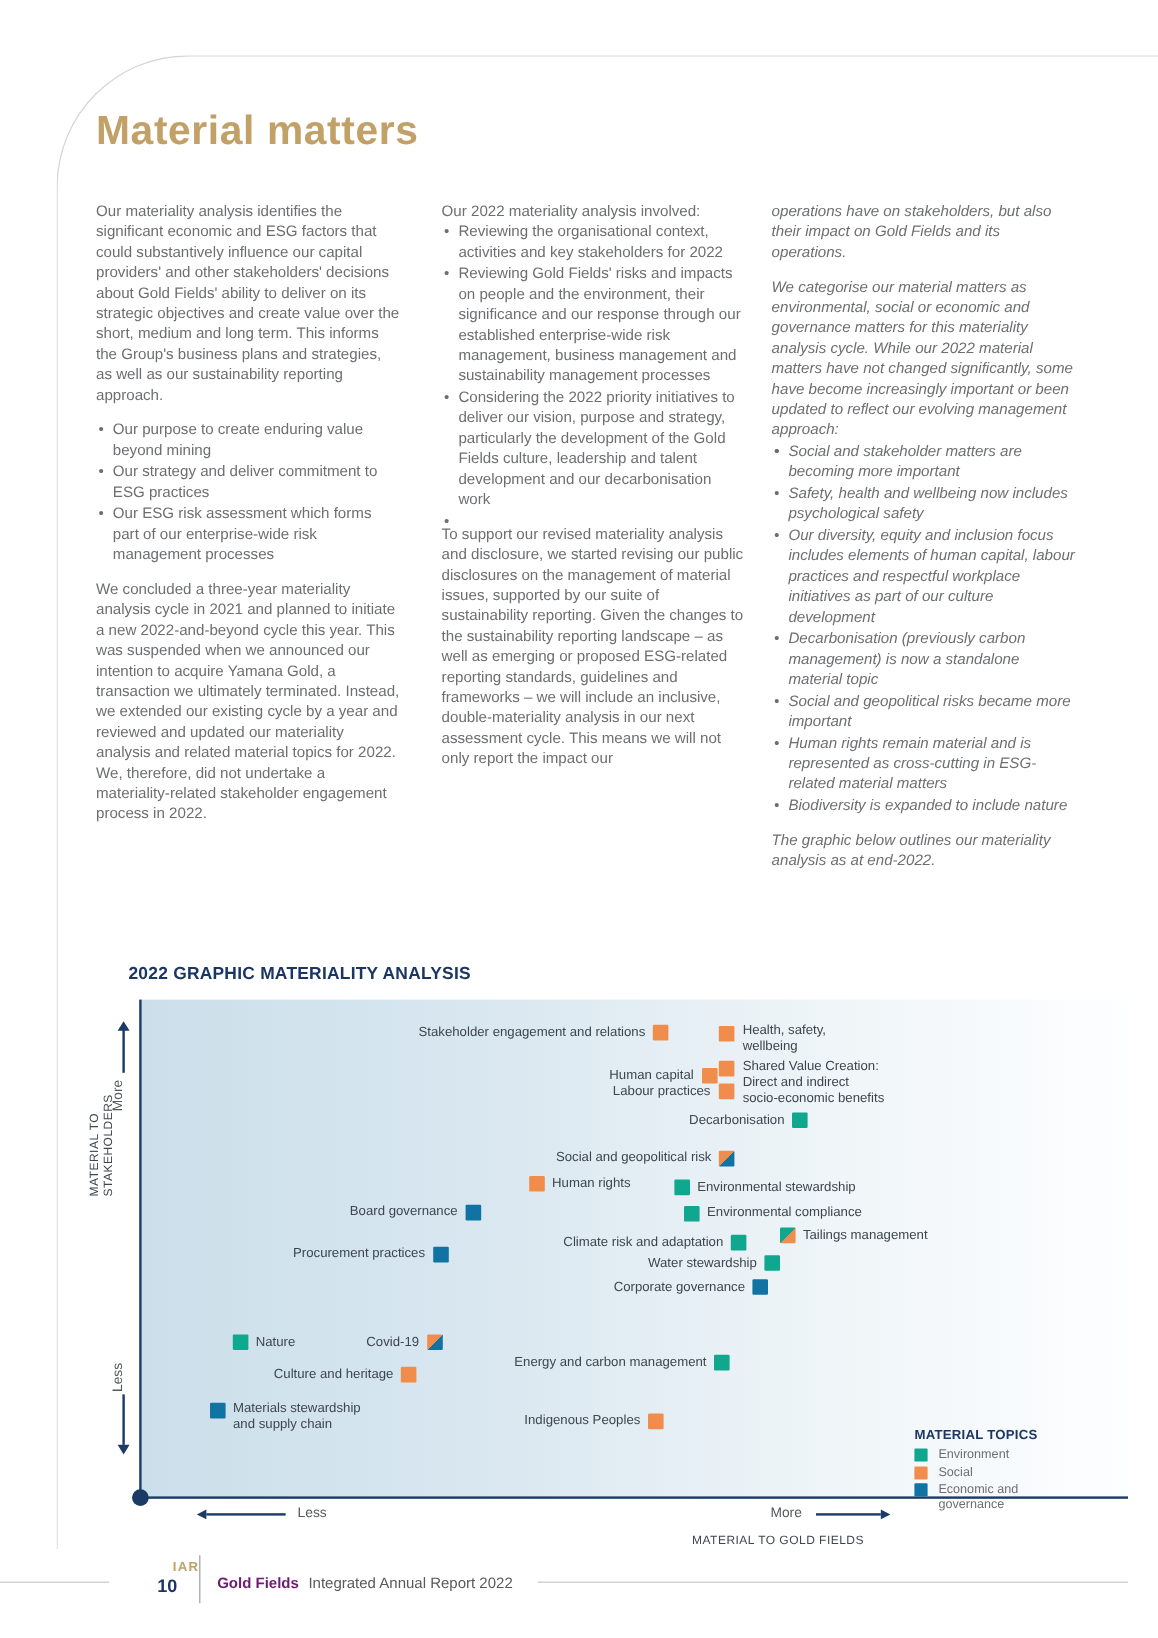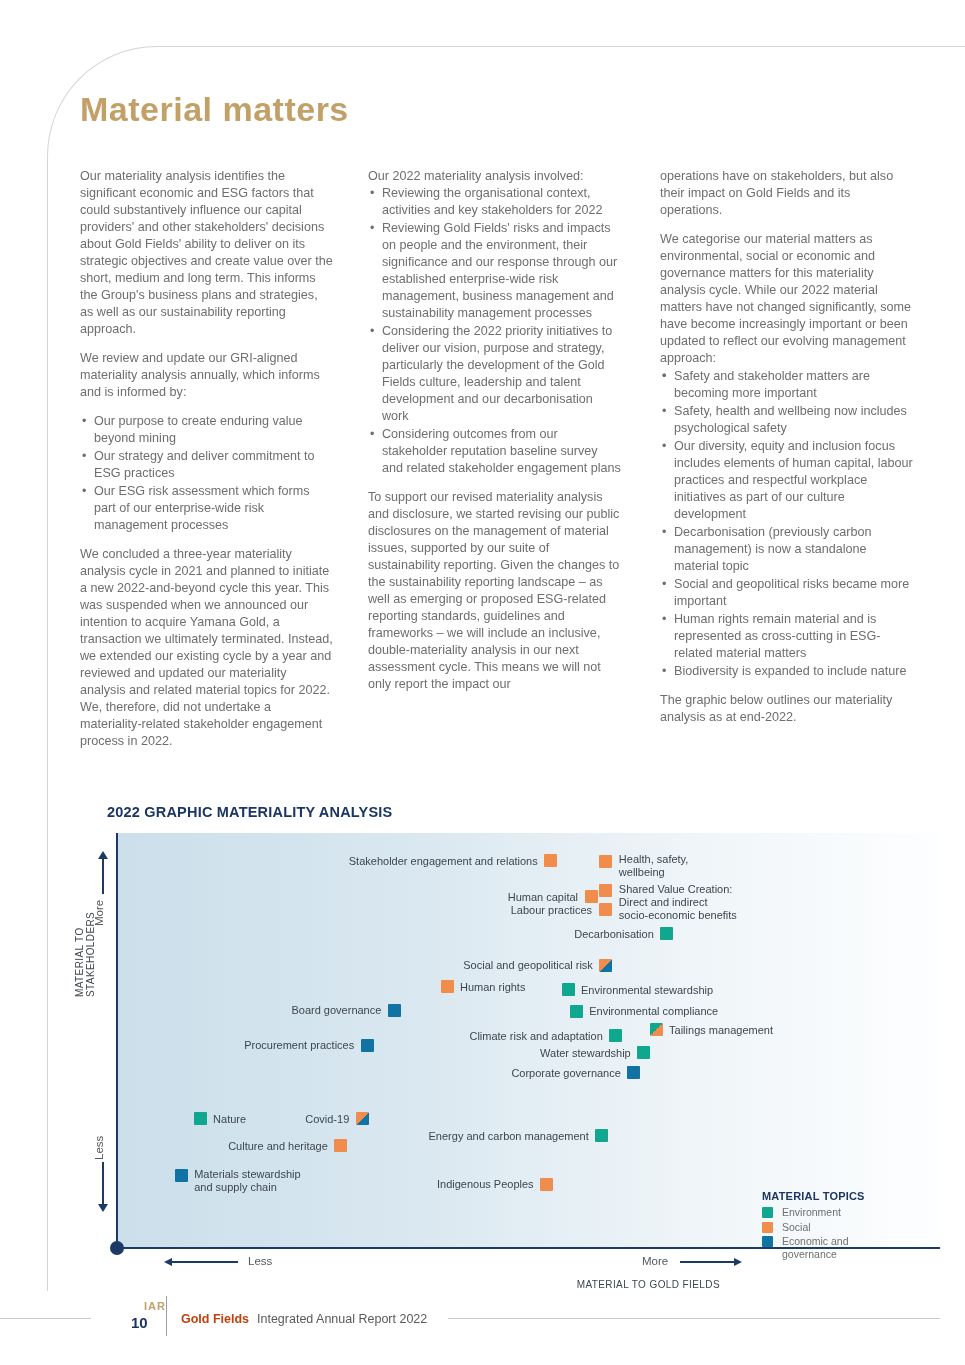--- a/index.html
+++ b/index.html
@@ -8,21 +8,21 @@
   .corner-border{position:absolute;left:47px;top:46px;width:930px;height:1244px;
         border-top:1px solid #d4d4d4;border-left:1px solid #d4d4d4;border-top-left-radius:110px;}
   .page-title{position:absolute;left:80px;top:90px;font-size:34px;font-weight:700;
         color:#c2a169;letter-spacing:.5px;}
   
   .col{position:absolute;top:168px;width:253px;font-size:12.6px;line-height:17px;color:#6d6e71;}
   .col p{margin:0 0 12px 0;}
   .b-item{position:relative;padding-left:14px;margin:0 0 1px 0;}
   .b-dot{position:absolute;left:2px;top:0;}
   .bullets{margin:0 0 12px 0;}
-  #col1{left:80px;} #col2{left:368px;} #col3{left:660px;}
+  #col1{left:80px;} #col2{left:368px;} #col3{left:643px;font-style:italic;}
   
   .chart-title{position:absolute;left:107px;top:804px;font-size:14.5px;font-weight:bold;
         color:#1c3664;letter-spacing:.2px;}
   .plot-bg{position:absolute;left:117px;top:833px;width:823px;height:415px;
         background:linear-gradient(to right,#cbdfea 0%,#d9e7f0 35%,#eff5f8 70%,#fdfeff 100%);}
   .y-axis-line{position:absolute;left:116px;top:833px;width:2px;height:416px;background:#1b3a66;}
   .x-axis-line{position:absolute;left:116px;top:1247px;width:824px;height:2px;background:#1b3a66;}
   .origin-dot{position:absolute;left:110px;top:1241px;width:14px;height:14px;border-radius:50%;background:#1b3a66;}
   .v-rot{writing-mode:vertical-rl;transform:rotate(180deg);}
   .y-axis-label{position:absolute;left:74px;top:845px;height:152px;font-size:10px;
@@ -55,59 +55,58 @@
   .legend-item{display:flex;align-items:flex-start;margin-bottom:2px;}
   .legend-swatch{width:11px;height:11px;border-radius:1px;margin-right:9px;flex:0 0 auto;margin-top:1px;}
   .legend-label{font-size:10.5px;line-height:12.5px;color:#6d6e71;white-space:pre-line;}
   
   .footer-line-left{position:absolute;left:0;top:1318px;width:91px;height:1px;background:#c9c9c9;}
   .footer-line-right{position:absolute;left:448px;top:1318px;width:492px;height:1px;background:#c9c9c9;}
   .footer-tag{position:absolute;left:128px;top:1300px;font-size:11px;font-weight:bold;
         color:#c2a169;letter-spacing:1px;padding-left:16px;}
   .footer-page{position:absolute;left:131px;top:1314px;font-size:15px;font-weight:bold;color:#1c3664;}
   .footer-divider{position:absolute;left:166px;top:1296px;width:1px;height:40px;background:#9aa0a6;}
-  .footer-brand{position:absolute;left:181px;top:1312px;font-size:12.5px;font-weight:bold;color:#c2410c;}
+  .footer-brand{position:absolute;left:181px;top:1312px;font-size:12.5px;font-weight:bold;color:#701a75;}
   .footer-report{position:absolute;left:257px;top:1312px;font-size:12.5px;color:#58595b;}
 </style>
 </head>
 <body>
 
 <div class="page">
   <div class="corner-border"></div>
 
   <div class="page-title">Material matters</div>
 
   <div class="col" id="col1">
     <p>Our materiality analysis identifies the significant economic and ESG factors that could substantively influence our capital providers' and other stakeholders' decisions about Gold Fields' ability to deliver on its strategic objectives and create value over the short, medium and long term. This informs the Group's business plans and strategies, as well as our sustainability reporting approach.</p>
-    <p>We review and update our GRI-aligned materiality analysis annually, which informs and is informed by:</p>
     <div class="bullets">
         <div class="b-item"><span class="b-dot">•</span><span>Our purpose to create enduring value beyond mining</span></div>
         <div class="b-item"><span class="b-dot">•</span><span>Our strategy and deliver commitment to ESG practices</span></div>
         <div class="b-item"><span class="b-dot">•</span><span>Our ESG risk assessment which forms part of our enterprise-wide risk management processes</span></div>
       </div>
     <p>We concluded a three-year materiality analysis cycle in 2021 and planned to initiate a new 2022-and-beyond cycle this year. This was suspended when we announced our intention to acquire Yamana Gold, a transaction we ultimately terminated. Instead, we extended our existing cycle by a year and reviewed and updated our materiality analysis and related material topics for 2022. We, therefore, did not undertake a materiality-related stakeholder engagement process in 2022.</p>
   </div>
 
   <div class="col" id="col2">
     <p style="margin-bottom:0;">Our 2022 materiality analysis involved:</p>
     <div class="bullets">
         <div class="b-item"><span class="b-dot">•</span><span>Reviewing the organisational context, activities and key stakeholders for 2022</span></div>
         <div class="b-item"><span class="b-dot">•</span><span>Reviewing Gold Fields' risks and impacts on people and the environment, their significance and our response through our established enterprise-wide risk management, business management and sustainability management processes</span></div>
         <div class="b-item"><span class="b-dot">•</span><span>Considering the 2022 priority initiatives to deliver our vision, purpose and strategy, particularly the development of the Gold Fields culture, leadership and talent development and our decarbonisation work</span></div>
-        <div class="b-item"><span class="b-dot">•</span><span>Considering outcomes from our stakeholder reputation baseline survey and related stakeholder engagement plans</span></div>
+        <div class="b-item"><span class="b-dot">•</span></div>
       </div>
     <p>To support our revised materiality analysis and disclosure, we started revising our public disclosures on the management of material issues, supported by our suite of sustainability reporting. Given the changes to the sustainability reporting landscape – as well as emerging or proposed ESG-related reporting standards, guidelines and frameworks – we will include an inclusive, double-materiality analysis in our next assessment cycle. This means we will not only report the impact our</p>
   </div>
 
   <div class="col" id="col3">
     <p>operations have on stakeholders, but also their impact on Gold Fields and its operations.</p>
     <p style="margin-bottom:0;">We categorise our material matters as environmental, social or economic and governance matters for this materiality analysis cycle. While our 2022 material matters have not changed significantly, some have become increasingly important or been updated to reflect our evolving management approach:</p>
     <div class="bullets">
         <div class="b-item"><span class="b-dot">•</span></div>
-        <div class="b-item"><span class="b-dot">•</span><span>Safety and stakeholder matters are becoming more important</span></div>
+        <div class="b-item"><span class="b-dot">•</span><span>Social and stakeholder matters are becoming more important</span></div>
         <div class="b-item"><span class="b-dot">•</span><span>Safety, health and wellbeing now includes psychological safety</span></div>
         <div class="b-item"><span class="b-dot">•</span><span>Our diversity, equity and inclusion focus includes elements of human capital, labour practices and respectful workplace initiatives as part of our culture development</span></div>
         <div class="b-item"><span class="b-dot">•</span><span>Decarbonisation (previously carbon management) is now a standalone material topic</span></div>
         <div class="b-item"><span class="b-dot">•</span><span>Social and geopolitical risks became more important</span></div>
         <div class="b-item"><span class="b-dot">•</span><span>Human rights remain material and is represented as cross-cutting in ESG-related material matters</span></div>
         <div class="b-item"><span class="b-dot">•</span><span>Biodiversity is expanded to include nature</span></div>
       </div>
     <p>The graphic below outlines our materiality analysis as at end-2022.</p>
   </div>
 

